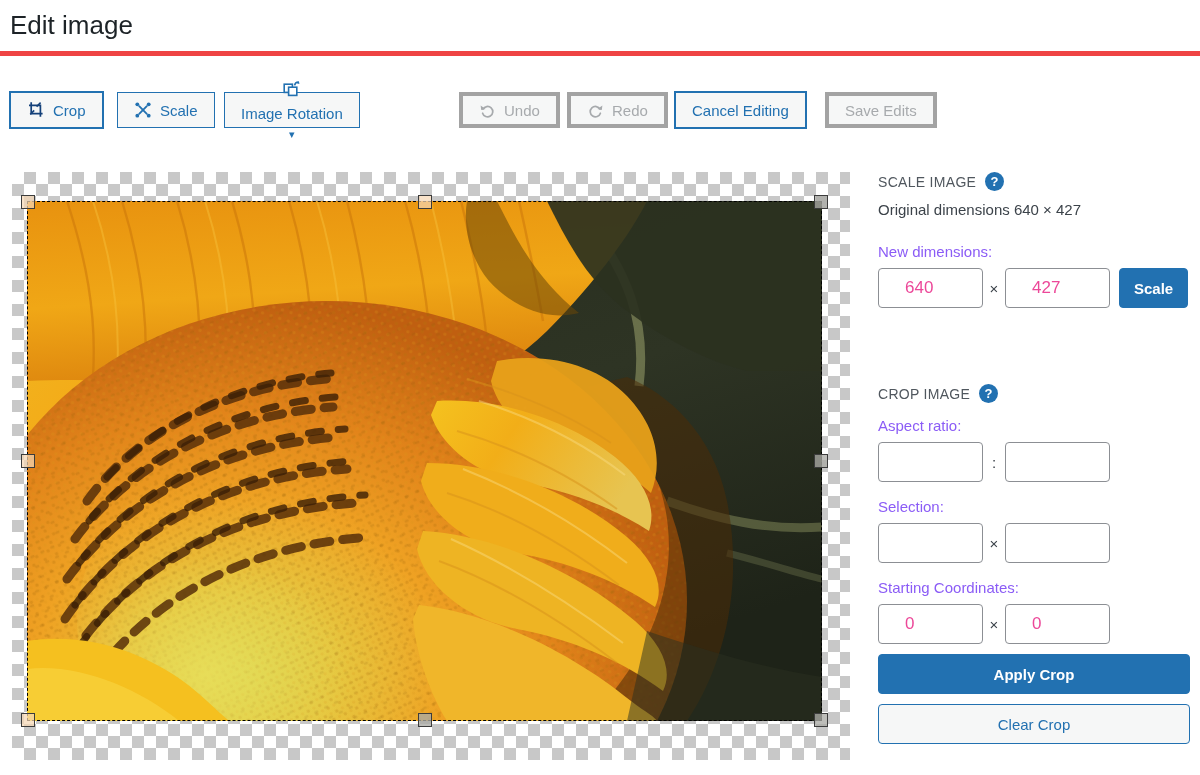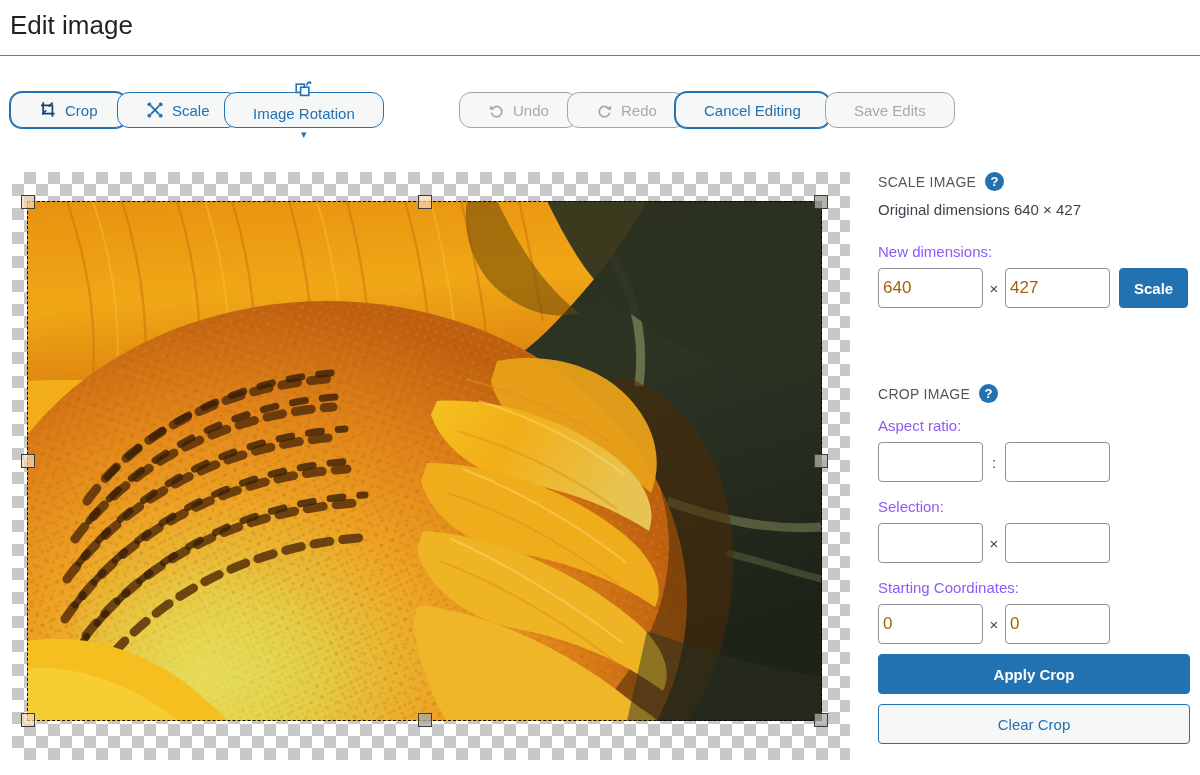--- a/index.html
+++ b/index.html
@@ -9,60 +9,60 @@
     background: #ffffff;
     font-family: "Liberation Sans", sans-serif;
     overflow: hidden;
   }
 
   
   #header {
     position: absolute; left: 0; top: 0;
     width: 1200px; height: 56px;
     background: #ffffff;
-    border-bottom: 1px solid #ef4444;
+    border-bottom: 5px solid #ef4444;
   }
   #page-title {
     position: absolute; left: 10px; top: 8px;
     font-size: 26px; font-weight: 400; color: #1d2327;
     letter-spacing: 0px; line-height: 34px;
   }
 
   
   #toolbar {
     position: absolute; left: 0; top: 56px;
     width: 1200px; height: 100px;
     background: #ffffff;
   }
   .btn {
     position: absolute;
     height: 36px;
-    border-radius: 12px;
+    border-radius: 0;
     display: flex; align-items: center; justify-content: center;
     font-size: 15px;
     background: #f6f7f7;
     border: 1px solid #2271b1;
     color: #2271b1;
     cursor: pointer;
-    padding: 0 28px;
+    padding: 0 16px;
     gap: 8px;
     white-space: nowrap;
     user-select: none;
   }
   .btn.primary-outline {
     border: 1px solid #2271b1;
     background: #f6f7f7;
     color: #2271b1;
   }
   .btn.focused {
     box-shadow: 0 0 0 1px #2271b1;
     border-color: #2271b1;
   }
   .btn.disabled {
-    border: 1px solid #a3a3a3;
+    border: 4px solid #a3a3a3;
     background: #f6f7f7;
     color: #a7aaad;
     cursor: default;
   }
   .btn .lbl { line-height: 1; }
 
   .ico { display: inline-block; flex: 0 0 auto; line-height: 0; }
 
   
   #editor-area {
@@ -142,22 +142,22 @@
     font-size: 15px; color: #8b5cf6;
     margin: 0 0 8px 0;
   }
   .row { display: flex; align-items: center; gap: 0; margin-bottom: 10px; }
   .txt {
     height: 40px;
     border: 1px solid #8c8f94;
     border-radius: 4px;
     background: #fff;
     font-size: 17px;
-    color: #a16207;
-    padding: 0 4px;
+    color: #ec4899;
+    padding: 0 26px;
     font-family: "Liberation Sans", sans-serif;
     outline: none;
   }
   .txt.w105 { width: 105px; }
   .sep {
     width: 22px; text-align: center;
     font-size: 15px; color: #3c434a;
     flex: 0 0 auto;
   }
   .btn-solid {

